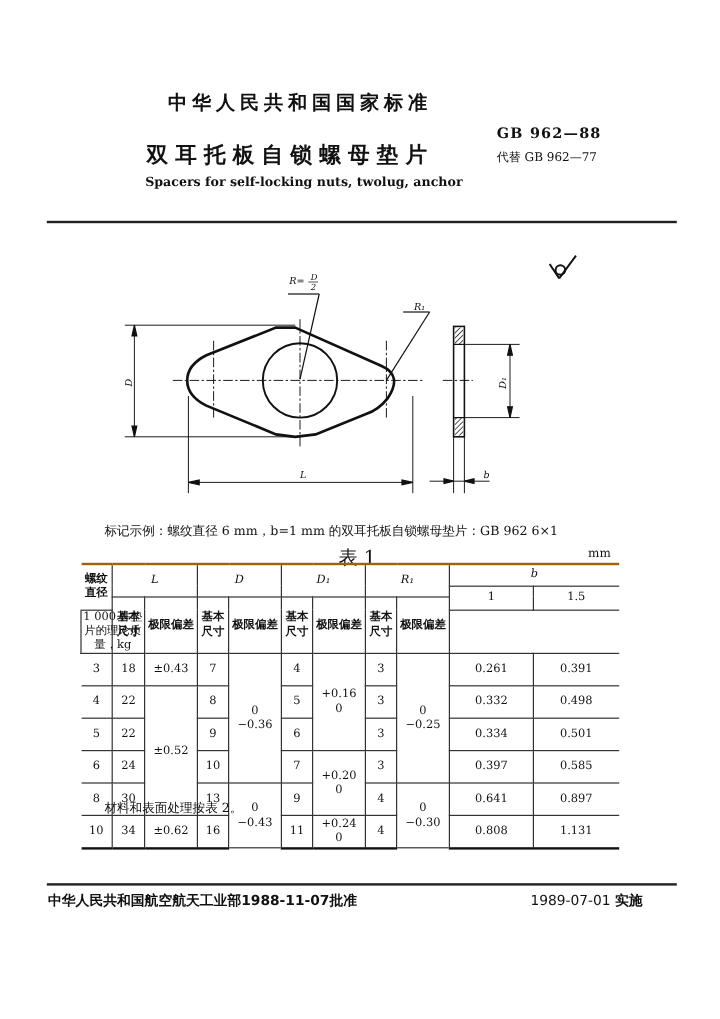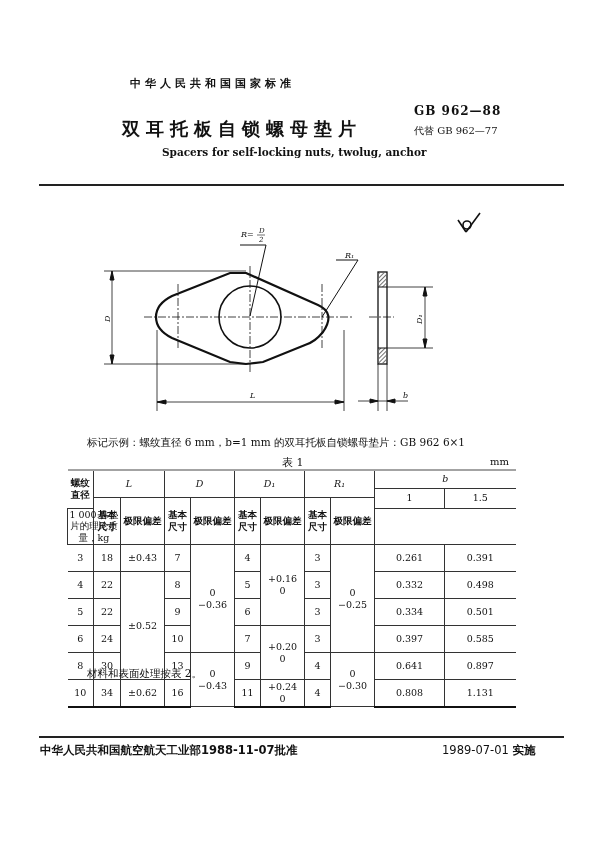--- a/index.html
+++ b/index.html
@@ -1,34 +1,34 @@
 <!DOCTYPE html>
 <html><head>
 <meta charset="utf-8">
 <style>
   html, body { margin:0; padding:0; background:#fff; }
   body { width:600px; height:849px; position:relative; overflow:hidden;
          font-family:"DejaVu Serif","Liberation Serif",serif; color:#111; }
   .abs { position:absolute; }
-  .std-title { left:130px; top:76px; font-size:11px; font-weight:bold; letter-spacing:4px;
+  .std-title { left:140px; top:76px; font-size:16px; font-weight:bold; letter-spacing:4px;
                font-family:"DejaVu Sans","Liberation Sans",sans-serif; }
   .std-code { left:414px; top:104px; font-size:12px; font-weight:bold; letter-spacing:1px;text-align:center; }
   .main-title { left:122px; top:117px; font-size:18px; font-weight:bold; letter-spacing:6px;
                 font-family:Liberation Sans, sans-serif; }
   .replace { left:414px; top:124px; font-size:10px; }
-  .en-title { left:121px; top:146px; font-size:10.5px; font-weight:bold;margin-left:41px; }
+  .en-title { left:121px; top:146px; font-size:10.5px; font-weight:bold; }
   .hr-top { left:39px; top:184px; width:525px; height:2px; background:#222; }
   .drawing { left:90px; top:180px; }
   .example { left:87px; top:436px; font-size:10.5px; }
-  .tbl-caption { left:282px; top:455px; font-size:11px; }
+  .tbl-caption { left:282px; top:455px; font-size:16px; }
   .tbl-unit { left:490px; top:456px; font-size:10px; }
   table.spec { position:absolute; left:67px; top:469px; width:448px; border-collapse:collapse;
                font-size:9.5px; text-align:center; table-layout:fixed; }
   table.spec td { border:1px solid #333; padding:0; line-height:1.25; }
-  table.spec tr.top-border td { border-top:2px solid #a3a3a3; }
+  table.spec tr.top-border td { border-top:2px solid #a16207; }
   table.spec tr.last td { border-bottom:2px solid #111; }
   table.spec td.nl { border-left:none; } 
   table.spec td.nr { border-right:none; }
   .it { font-style:italic; }
   .footnote { left:87px; top:667px; font-size:10.5px; }
   .hr-bot { left:39px; top:736px; width:525px; height:2px; background:#222; }
   .approve { left:40px; top:743px; font-size:11.5px; font-weight:bold;
              font-family:"DejaVu Sans","Liberation Sans",sans-serif; }
   .effective { left:442px; top:743px; font-size:11.5px;
                font-family:"DejaVu Sans","Liberation Sans",sans-serif; }

